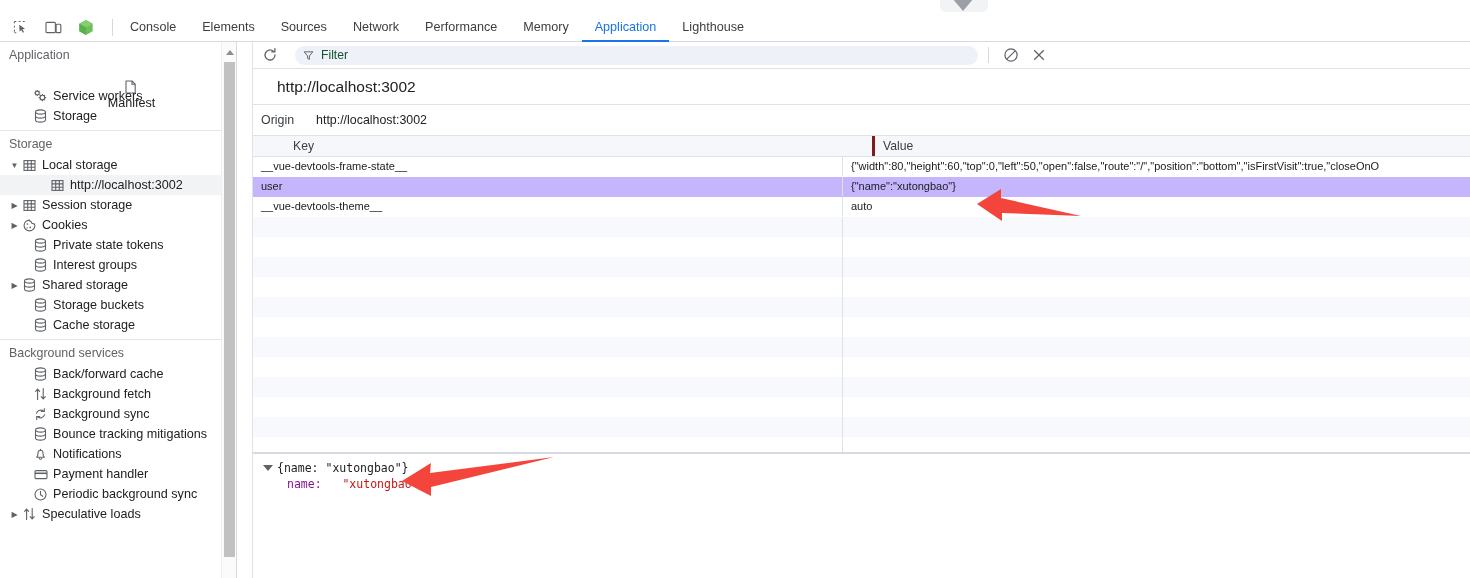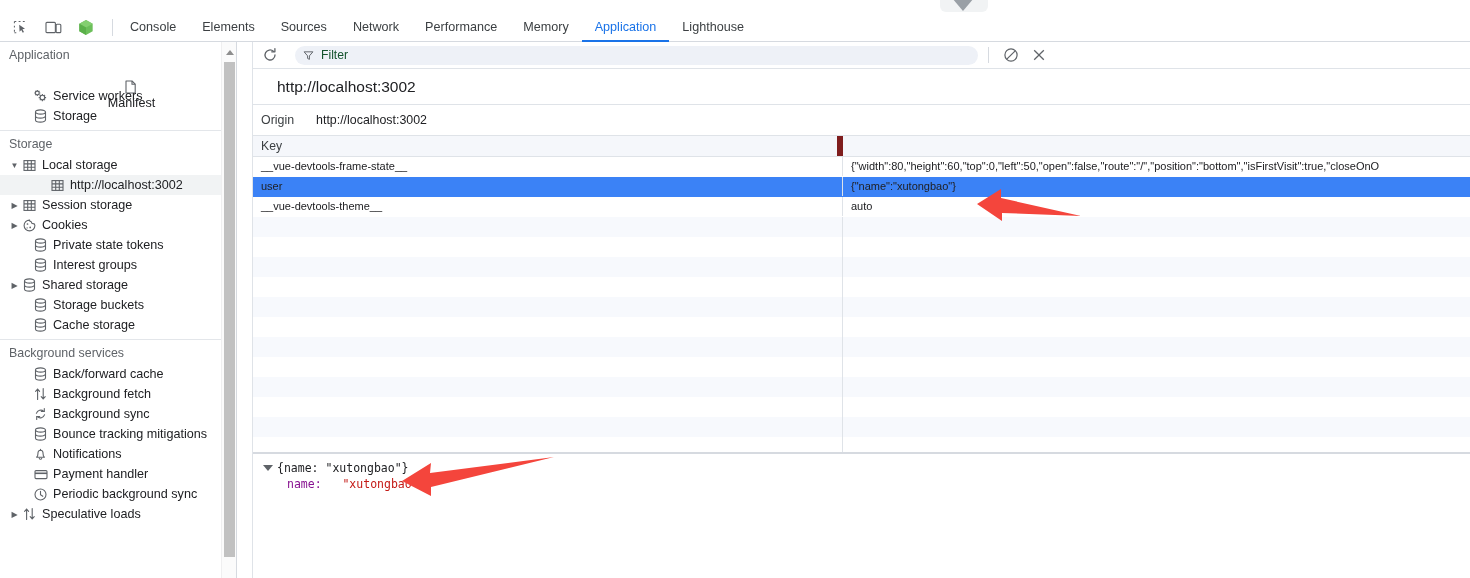--- a/index.html
+++ b/index.html
@@ -298,30 +298,30 @@
     border-bottom: 1px solid #dfe3e8;
     box-sizing: border-box;
   }
   .th {
     font-size: 12.2px;
     color: #3c4043;
     line-height: 20px;
     padding-left: 8px;
     box-sizing: border-box;
   }
-  .th.key { width: 590px; border-right: 6px solid #7f1d1d; }
+  .th.key { width: 590px; border-right: 3px solid #7f1d1d; margin-left: 32px; }
   .th.val { flex: 1; }
   .trow {
     display: flex;
     height: 20px;
     box-sizing: border-box;
     cursor: default;
     border-bottom: 1px solid transparent;
   }
-  .trow.sel { background: #3b82f6; }
+  .trow.sel { background: #c4b5fd; }
   .trow .td {
     font-size: 11px;
     color: #202124;
     line-height: 19px;
     padding-left: 8px;
     box-sizing: border-box;
     white-space: nowrap;
     overflow: hidden;
   }
   .trow .td.key { width: 590px; border-right: 1px solid #dfe3e8; }
@@ -702,20 +702,21 @@
     </div>
 
     <div class="origin-row">
       <div class="ol">Origin</div>
       <div class="ov">http://localhost:3002</div>
     </div>
 
     <div class="dtable">
       <div class="thead">
         <div class="th key">Key</div>
+        <div class="th val">Value</div>
       </div>
       <div id="table-body">
           <div class="trow">
             <div class="td key">__vue-devtools-frame-state__</div>
             <div class="td val">{"width":80,"height":60,"top":0,"left":50,"open":false,"route":"/","position":"bottom","isFirstVisit":true,"closeOnO</div>
           </div>
           <div class="trow sel">
             <div class="td key">user</div>
             <div class="td val">{"name":"xutongbao"}</div>
           </div>

